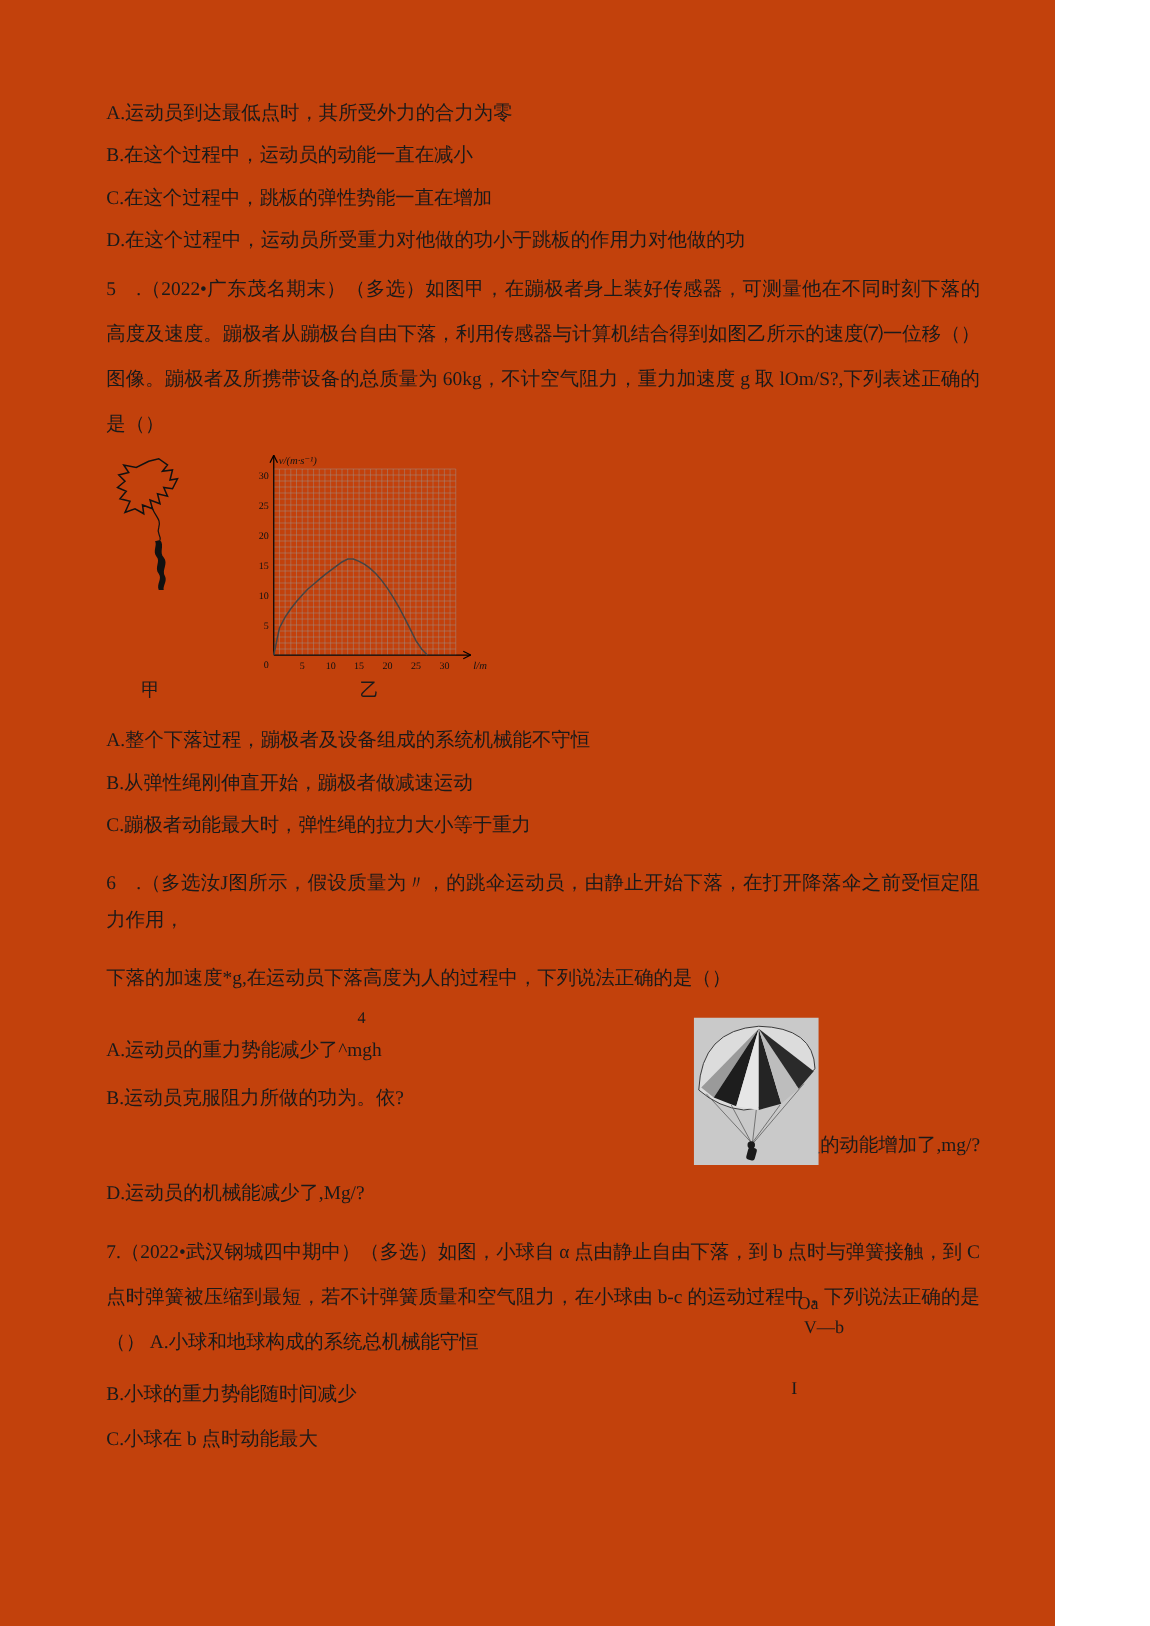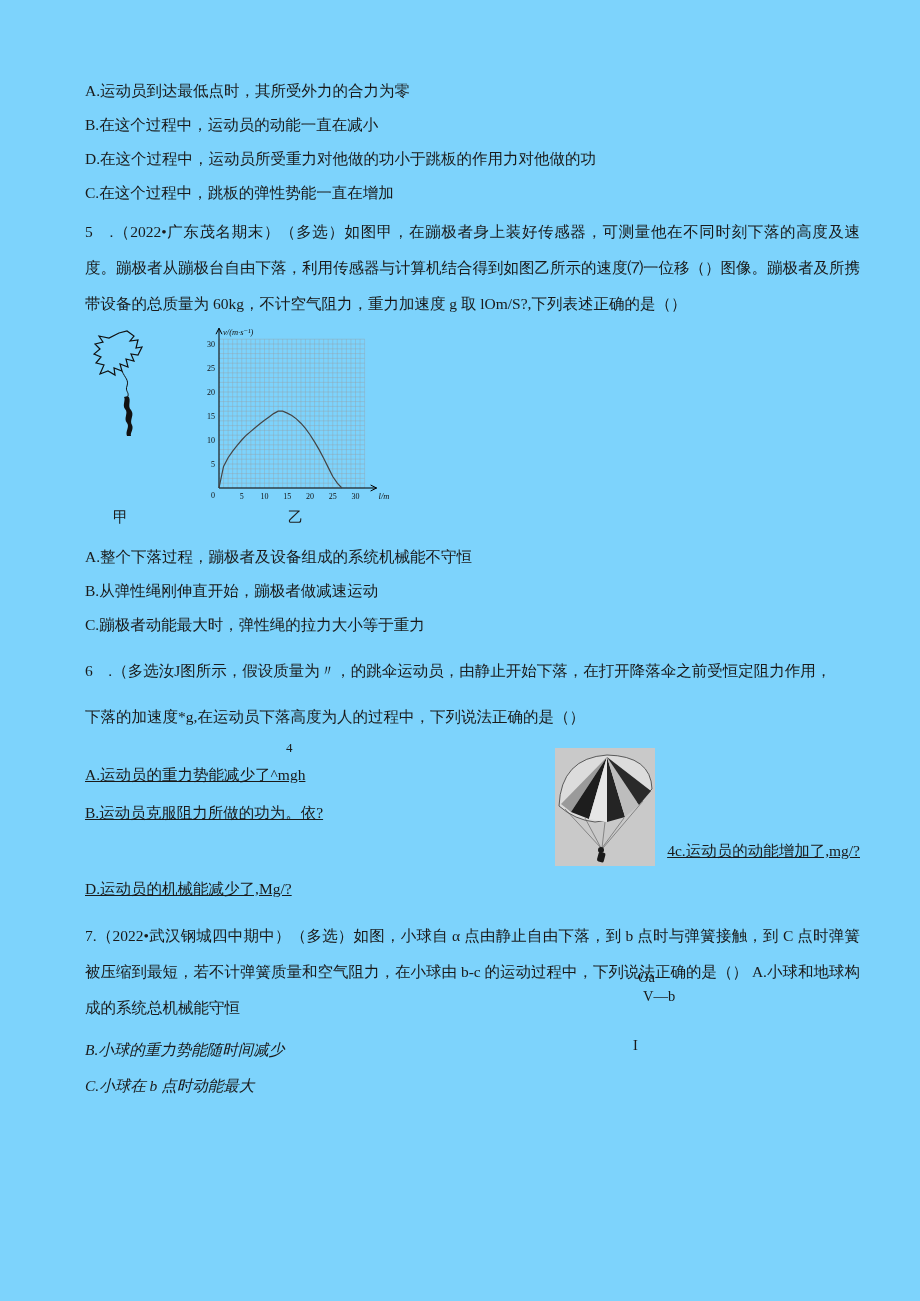--- a/index.html
+++ b/index.html
@@ -2,26 +2,26 @@
 <html><head>
 <meta charset="utf-8">
 <style>
   * { margin:0; padding:0; box-sizing:border-box; }
   html,body { background:#ffffff; }
   body {
     width:920px; height:1301px;
     font-family:"Liberation Serif","DejaVu Serif",serif;
     color:#1a1a1a;
   }
-  .page { position:relative; width:920px; height:1301px; background:#7dd3fc; overflow:hidden; }
+  .page { position:relative; width:844px; height:1301px; background:#c2410c; overflow:hidden; }
   .content { padding:74px 60px 0 85px; font-size:15.5px; }
 
   .opt   { line-height:34px; white-space:nowrap; }
   .opt36 { line-height:36px; white-space:nowrap; }
-  .opt38 { line-height:38px; white-space:nowrap;text-decoration:underline; }
+  .opt38 { line-height:38px; white-space:nowrap; }
 
   .stem { line-height:36px; text-align:justify; }
   .bold { font-weight:normal; }
 
   .q5-stem { margin-top:4px; }
 
   .figure-row { position:relative; height:206px; margin-top:4px; }
   .map-svg   { position:absolute; left:4px;  top:4px; }
   .graph-svg { position:absolute; left:104px; top:0; }
   .figlabel  { position:absolute; top:182px; font-size:15px; line-height:18px; }
@@ -31,37 +31,37 @@
   .q5-opts { margin-top:8px; }
 
   .q6-stem1 { margin-top:14px; line-height:30px; text-align:justify; }
   .q6-stem2 { margin-top:16px; line-height:30px; text-align:justify; }
   .q6-block { position:relative; margin-top:8px; min-height:160px; }
   .frac-num { margin-left:201px; font-size:13px; line-height:16px; }
   .indent-c { margin-left:78px;text-align:right; }
   .parachute-svg { position:absolute; left:470px; top:8px; }
 
   .q7 { position:relative; margin-top:10px; }
-  .q7-opts { margin-top:6px;font-style:italic; }
+  .q7-opts { margin-top:6px; }
   .annotation { position:absolute; font-size:14.5px; line-height:18px; }
   .ann-top { left:553px; top:50px; }
   .ann-mid { left:558px; top:69px; }
   .ann-bot { left:548px; top:118px; }
 </style>
 </head>
 <body>
 
 <div class="page">
   <div class="content">
 
     <section>
       <div class="opt">A.运动员到达最低点时，其所受外力的合力为零</div>
       <div class="opt">B.在这个过程中，运动员的动能一直在减小</div>
+      <div class="opt">C.在这个过程中，跳板的弹性势能一直在增加</div>
       <div class="opt">D.在这个过程中，运动员所受重力对他做的功小于跳板的作用力对他做的功</div>
-      <div class="opt">C.在这个过程中，跳板的弹性势能一直在增加</div>
     </section>
 
     <section>
       <p class="stem q5-stem"><span>5　.（2022•广东茂名期末）</span><span class="bold">（多选）</span><span>如图甲，在蹦极者身上装好传感器，可测量他在不同时刻下落的高度及速度。蹦极者从蹦极台自由下落，利用传感器与计算机结合得到如图乙所示的速度⑺一位移（）图像。蹦极者及所携带设备的总质量为 60kg，不计空气阻力，重力加速度 g 取 lOm/S?,下列表述正确的是（）</span></p>
 
       <div class="figure-row">
 
         <svg class="map-svg" width="70" height="115" viewBox="0 0 70 115">
           <path d="M30,3 L38,1 L45,6 L41,11 L49,10 L47,18 L53,17 L49,25 L42,24 L45,31 L37,29 L39,37 L31,34 L33,41 L25,38 L26,45 L19,41 L11,44 L15,35 L7,33 L12,27 L5,24 L11,19 L6,14 L14,12 L10,6 L20,8 Z" fill="none" stroke="#111" stroke-width="1.2"></path>
           <path d="M33,41 C36,48 40,50 38,56 C36,61 40,62 39,66" fill="none" stroke="#111" stroke-width="1"></path>

